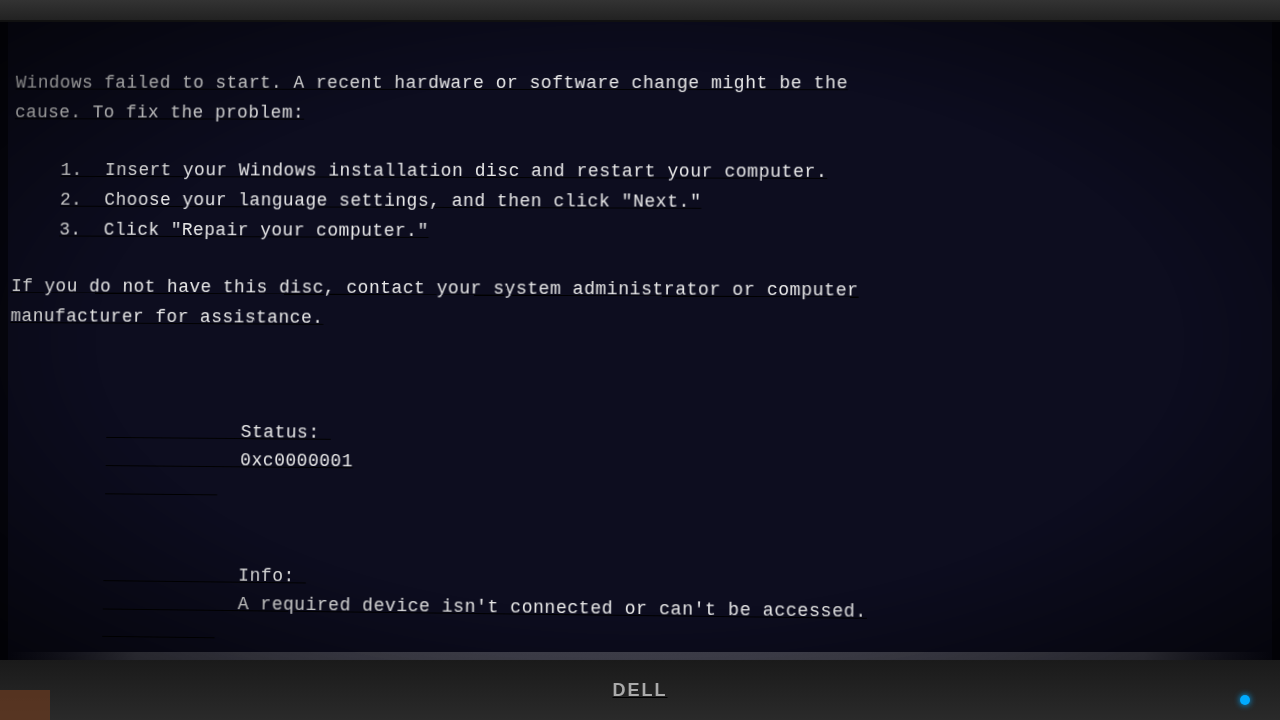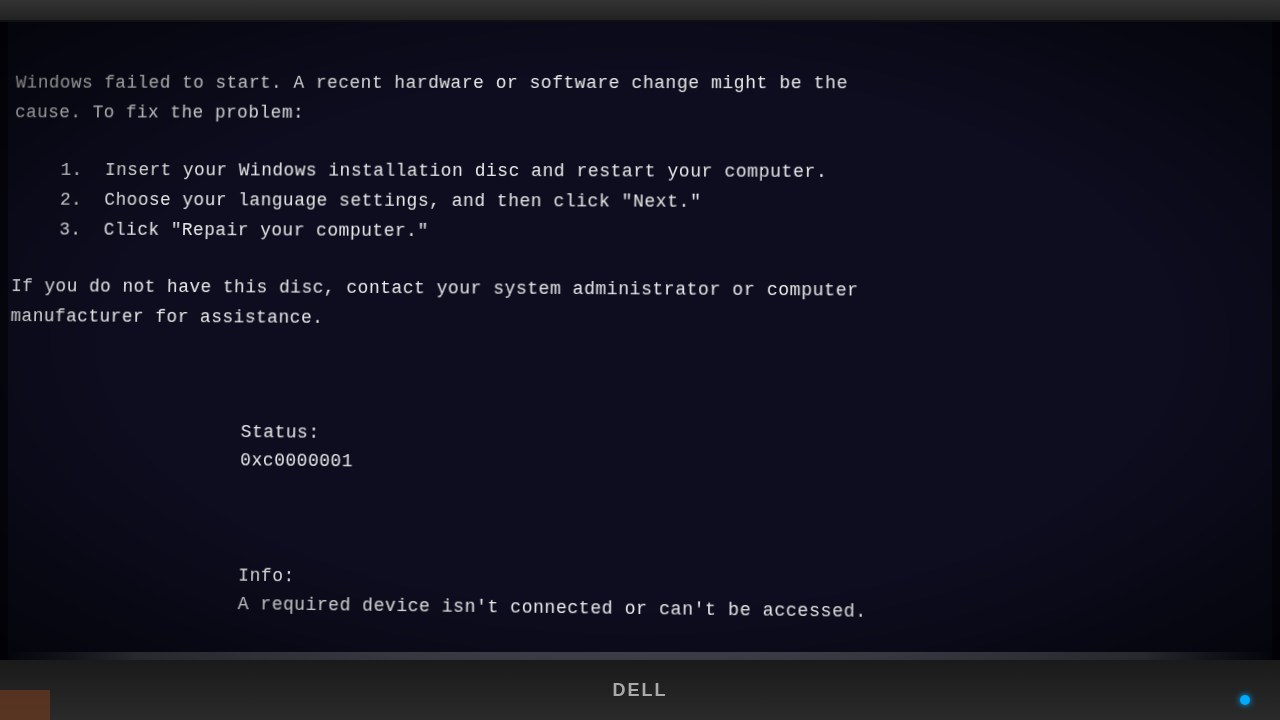--- a/index.html
+++ b/index.html
@@ -21,20 +21,21 @@
 
     .monitor-outer {
       width: 1280px;
       height: 720px;
       background: #222;
       display: flex;
       flex-direction: column;
       align-items: center;
       justify-content: flex-start;
       position: relative;
+      text-decoration: underline;
     }
 
     .monitor-bezel-top {
       width: 100%;
       height: 22px;
       background: linear-gradient(to bottom, #333, #222);
       border-bottom: 2px solid #111;
     }
 
     .screen {

